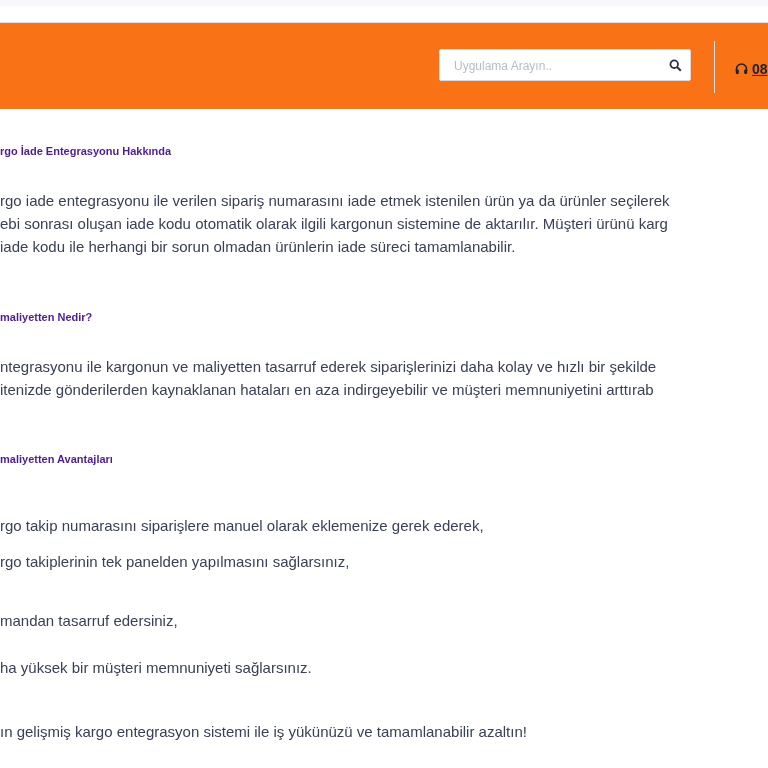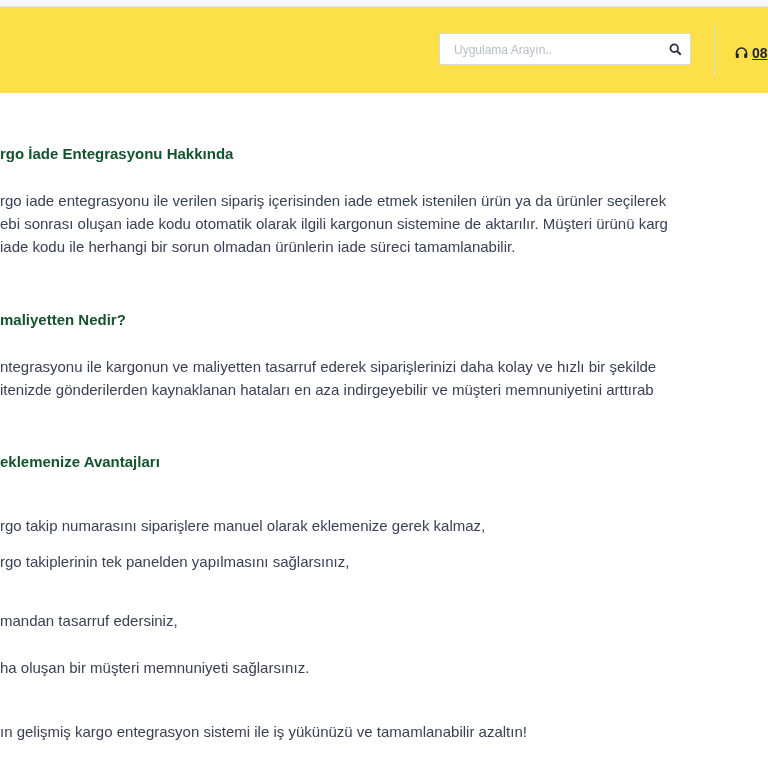--- a/index.html
+++ b/index.html
@@ -4,40 +4,40 @@
 <style>
   html, body { margin: 0; padding: 0; }
   body {
     width: 768px; height: 768px; overflow: hidden; position: relative;
     background: #ffffff;
     font-family: "Liberation Sans", "DejaVu Sans", sans-serif;
     color: #2b3245;
   }
   .topstrip { position: absolute; left: 0; top: 0; width: 768px; height: 6px; background: #f6f8fb; }
   .header {
-    position: absolute; left: 0; top: 6px; width: 768px; height: 86px;
-    background: #fde047;
+    position: absolute; left: 0; top: 22px; width: 768px; height: 86px;
+    background: #f97316;
     border-top: 1px solid #dde3ec;
   }
   .search {
     position: absolute; left: 439px; top: 26px; width: 252px; height: 32px;
     background: #ffffff; border: 1px solid #d5dbe4; border-radius: 2px; box-sizing: border-box;
   }
   .search input {
     border: none; outline: none; background: transparent;
     position: absolute; left: 12px; top: 0; height: 30px; width: 200px;
     font-family: "Liberation Sans", sans-serif; font-size: 12px; color: #2b3245;
   }
   .search input::placeholder { color: #b6bcc8; }
   .search-icon { position: absolute; right: 8px; top: 9px; width: 13px; height: 13px; }
   .divider { position: absolute; left: 714px; top: 18px; width: 1px; height: 52px; background: #d8dee7; }
   .support { position: absolute; left: 735px; top: 38px; display: flex; align-items: center; gap: 4px; white-space: nowrap; text-decoration: underline; }
   .support .num { font-weight: bold; font-size: 14px; color: #1b2234; }
   .content { position: absolute; left: 0; top: 0; }
-  .h { position: absolute; left: 0; font-weight: bold; font-size: 15px; color: #14532d; white-space: nowrap; }
+  .h { position: absolute; left: 0; font-weight: bold; font-size: 11px; color: #4c1d95; white-space: nowrap; }
   .p { position: absolute; left: 0; font-size: 15px; color: #3a4154; white-space: nowrap; line-height: 23px; }
 </style>
 </head>
 <body>
 
 <div class="topstrip"></div>
 <div class="header">
   <div class="search">
     <input type="text" placeholder="Uygulama Arayın.." style="">
     <svg class="search-icon" viewBox="0 0 13 13">
@@ -51,28 +51,28 @@
       <path d="M1.5 8 V6 A5 5 0 0 1 11.5 6 V8" fill="none" stroke="#1b2234" stroke-width="1.6"></path>
       <rect x="0.8" y="6.5" width="3" height="4.5" rx="1" fill="#1b2234"></rect>
       <rect x="9.2" y="6.5" width="3" height="4.5" rx="1" fill="#1b2234"></rect>
     </svg>
     <span class="num">08</span>
   </div>
 </div>
 
 <div class="content">
   <div class="h" style="top:145px">rgo İade Entegrasyonu Hakkında</div>
-  <div class="p" style="top:189px">rgo iade entegrasyonu ile verilen sipariş içerisinden iade etmek istenilen ürün ya da ürünler seçilerek</div>
+  <div class="p" style="top:189px">rgo iade entegrasyonu ile verilen sipariş numarasını iade etmek istenilen ürün ya da ürünler seçilerek</div>
   <div class="p" style="top:212px">ebi sonrası oluşan iade kodu otomatik olarak ilgili kargonun sistemine de aktarılır. Müşteri ürünü karg</div>
   <div class="p" style="top:235px">iade kodu ile herhangi bir sorun olmadan ürünlerin iade süreci tamamlanabilir.</div>
 
   <div class="h" style="top:311px">maliyetten Nedir?</div>
   <div class="p" style="top:355px">ntegrasyonu ile kargonun ve maliyetten tasarruf ederek siparişlerinizi daha kolay ve hızlı bir şekilde</div>
   <div class="p" style="top:378px">itenizde gönderilerden kaynaklanan hataları en aza indirgeyebilir ve müşteri memnuniyetini arttırab</div>
 
-  <div class="h" style="top:453px">eklemenize Avantajları</div>
-  <div class="p" style="top:514px">rgo takip numarasını siparişlere manuel olarak eklemenize gerek kalmaz,</div>
+  <div class="h" style="top:453px">maliyetten Avantajları</div>
+  <div class="p" style="top:514px">rgo takip numarasını siparişlere manuel olarak eklemenize gerek ederek,</div>
   <div class="p" style="top:550px">rgo takiplerinin tek panelden yapılmasını sağlarsınız,</div>
   <div class="p" style="top:609px">mandan tasarruf edersiniz,</div>
-  <div class="p" style="top:656px">ha oluşan bir müşteri memnuniyeti sağlarsınız.</div>
+  <div class="p" style="top:656px">ha yüksek bir müşteri memnuniyeti sağlarsınız.</div>
 
   <div class="p" style="top:720px">ın gelişmiş kargo entegrasyon sistemi ile iş yükünüzü ve tamamlanabilir azaltın!</div>
 </div>
 
 </body></html>

